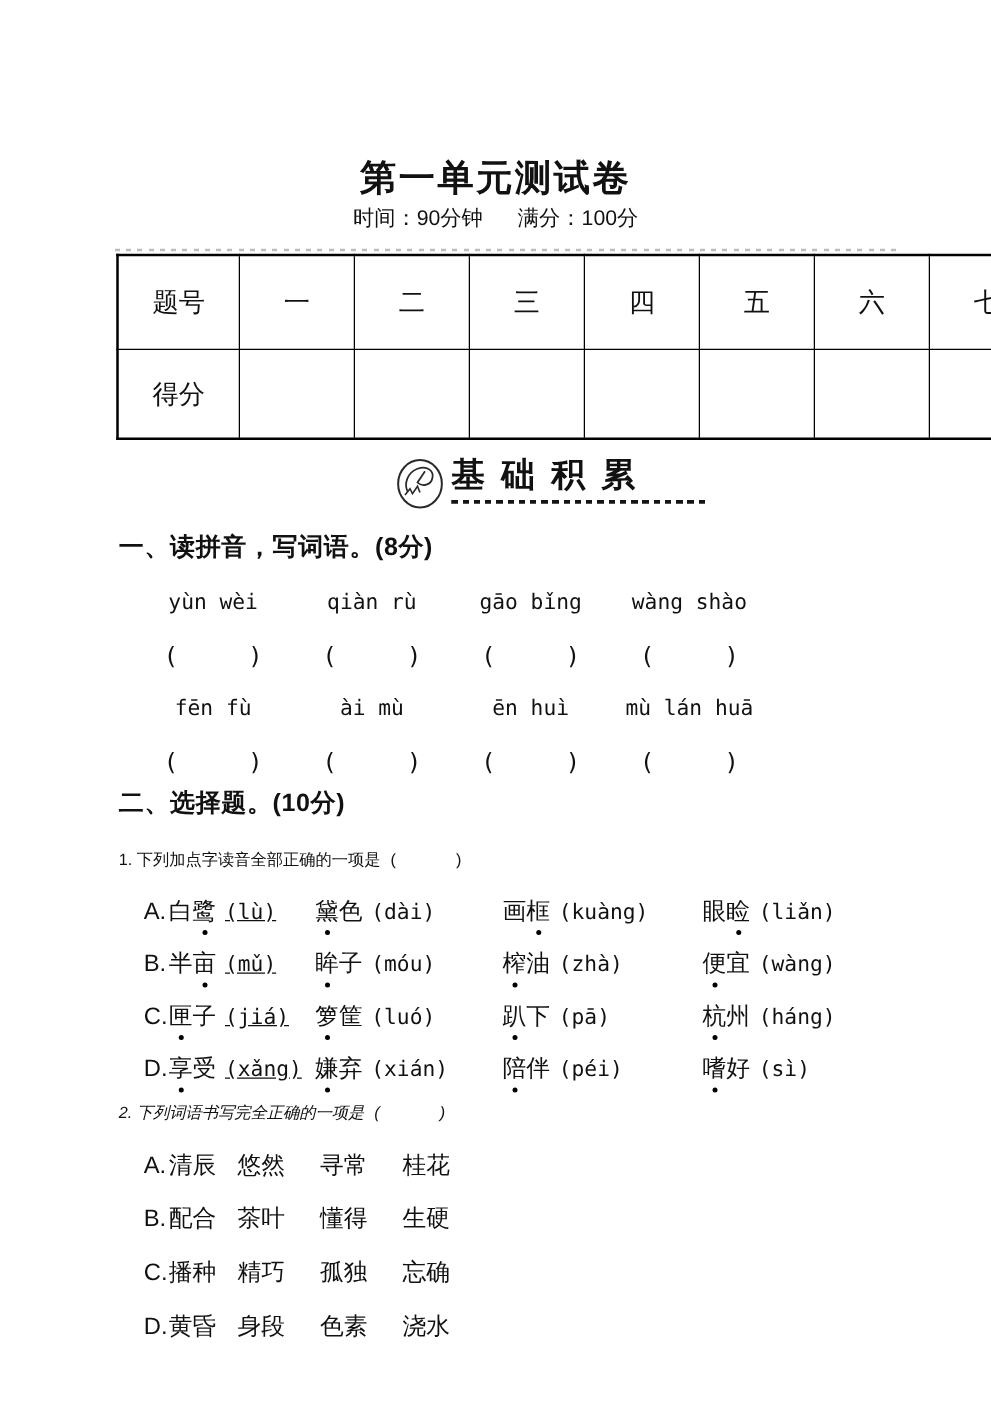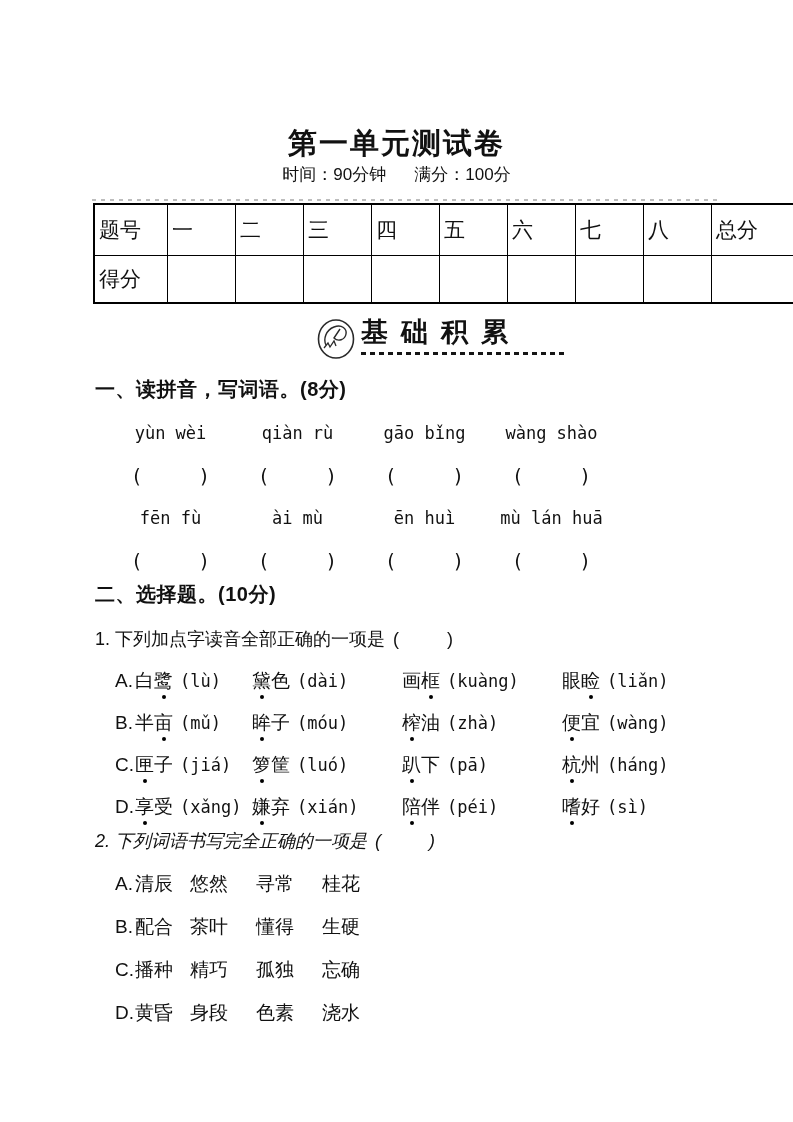--- a/index.html
+++ b/index.html
@@ -7,45 +7,45 @@
         font-family:"Liberation Sans",sans-serif;overflow:hidden;}
   
   .title{padding-top:126px;text-align:center;font-size:29px;font-weight:bold;letter-spacing:2px;line-height:34px;}
   .meta{display:flex;justify-content:center;gap:28px;font-size:17px;margin-top:3px;}
   
   .table-rule{width:628px;height:2px;margin:13px 0 2px 92px;
       background:repeating-linear-gradient(90deg,#bdbdbd 0 4px,transparent 4px 9px);}
   
   table.score{border-collapse:collapse;table-layout:fixed;width:625px;margin-left:93px;
       font-size:21px;border:2px solid #000;}
-  table.score td{border:1px solid #000;text-align:left;padding:4px;}
+  table.score td{border:1px solid #000;text-align:center;padding:16px;}
   tr.hdr td{height:42px;}
   tr.val td{height:38px;margin-left:26px;}
   
   .banner{display:flex;align-items:flex-start;margin:11px 0 0 316px;}
   .banner-icon{flex:0 0 auto;margin:0 3px 0 0;}
   .banner-col{display:flex;flex-direction:column;}
   .banner-title{font-size:27px;font-weight:600;letter-spacing:13px;line-height:34px;white-space:nowrap;}
   .banner-dash{width:206px;height:3px;margin-top:3px;
       background:repeating-linear-gradient(90deg,#151515 0 5px,transparent 5px 9px);}
   
   .content{padding-left:95px;}
   .sec-heading{font-size:20px;font-weight:bold;margin-top:9px;line-height:26px;letter-spacing:0.5px;}
   .pinyin-block{padding-left:12px;}
   .pinyin-row{display:flex;margin-top:21px;font-family:"DejaVu Sans Mono",monospace;font-size:17px;line-height:20px;}
   .pinyin-group{width:127px;text-align:center;white-space:nowrap;}
   .paren-row{display:flex;margin-top:22px;font-family:"DejaVu Sans Mono",monospace;font-size:19px;line-height:22px;}
   .blank-group{width:127px;display:flex;justify-content:center;gap:56px;}
-  .stem{margin-top:19px;font-size:18px;line-height:26px;display:flex;align-items:flex-end;}
+  .stem{margin-top:19px;font-size:13px;line-height:26px;display:flex;align-items:flex-end;}
   .stem.q2{margin-top:8px;font-style:italic;}
   .stem-blank{margin-left:8px;display:inline-flex;gap:48px;}
   .opt-row{display:flex;align-items:baseline;margin-top:16px;padding-left:20px;font-size:19px;line-height:26px;}
   .q2-row{margin-top:17px;}
   .opt-label{flex:0 0 20px;}
-  .q1-item:nth-of-type(2){width:117px;}
+  .q1-item:nth-of-type(2){width:117px;text-decoration:underline;}
   .q1-item:nth-of-type(3){width:150px;}
   .q1-item:nth-of-type(4){width:160px;}
   .zi{position:relative;display:inline-block;}
   .zi.dot::after{content:"";position:absolute;left:50%;bottom:-5px;width:4px;height:4px;margin-left:-2px;
       background:#000;border-radius:50%;}
   .py{margin-left:7px;font-family:"DejaVu Sans Mono",monospace;font-size:17px;}
   .q2-word{display:inline-block;margin-right:28px;}
   .q2-word:nth-of-type(2){margin-right:17px;}
 </style>
 </head>

